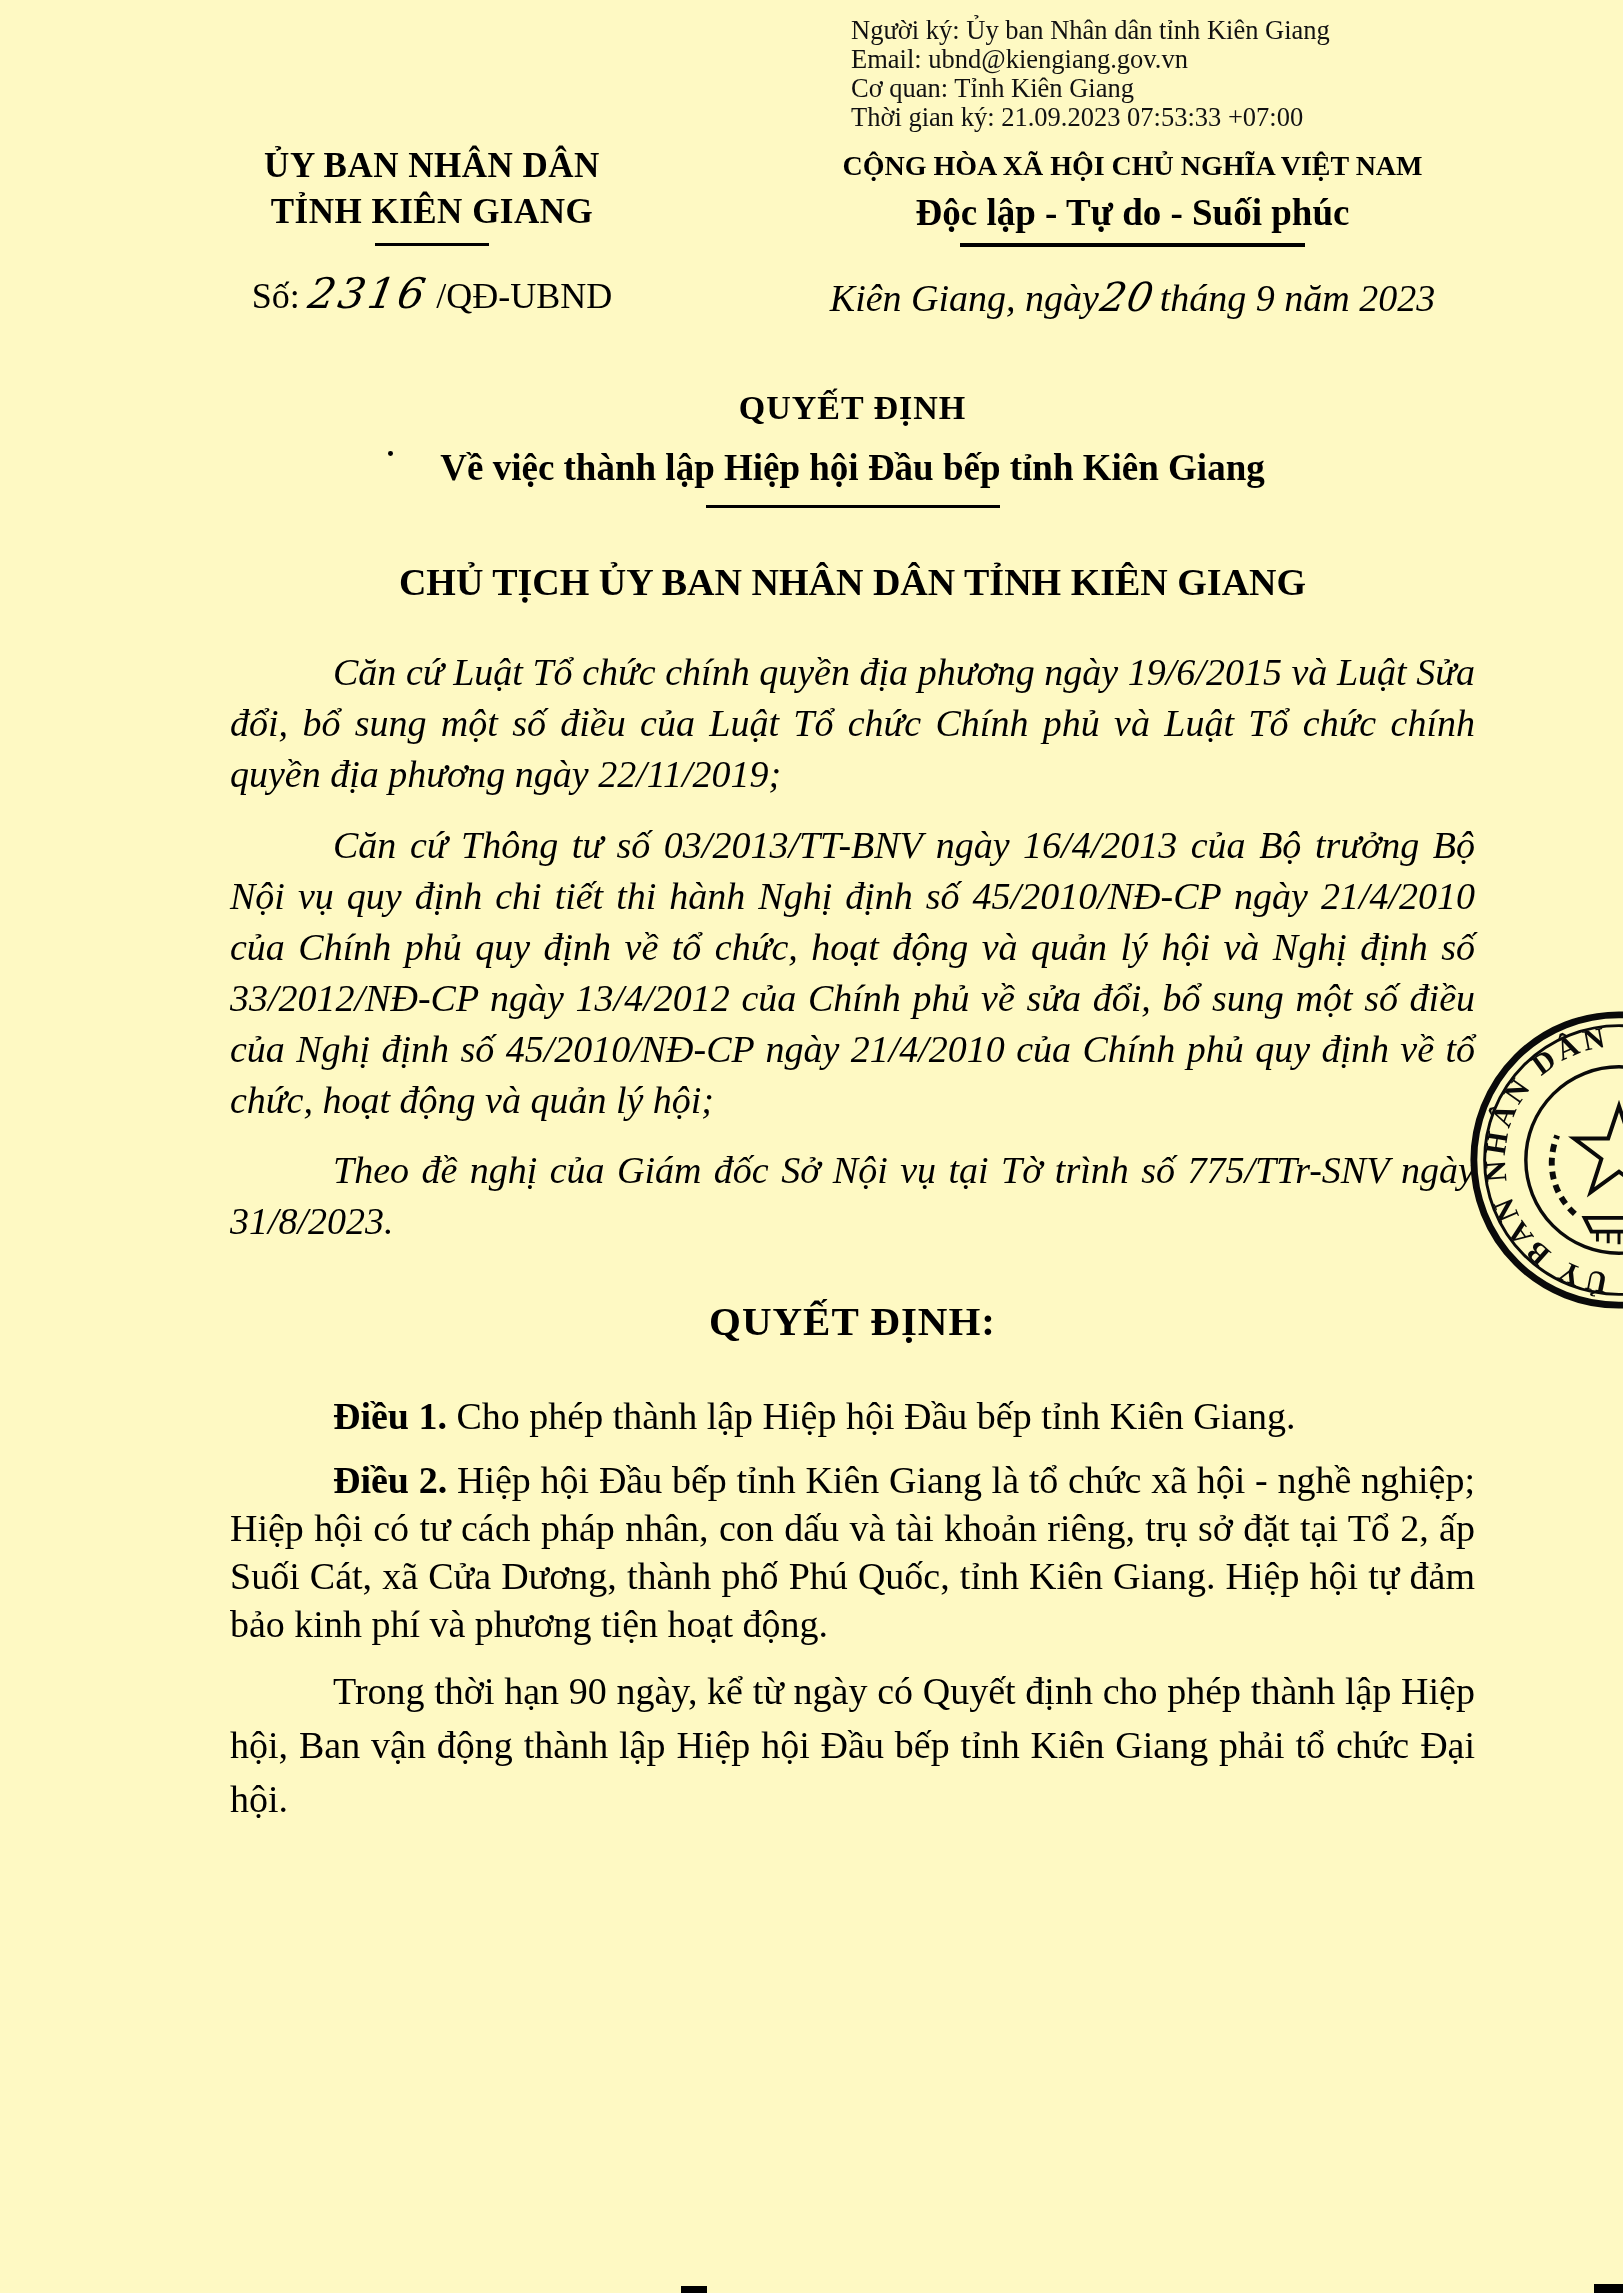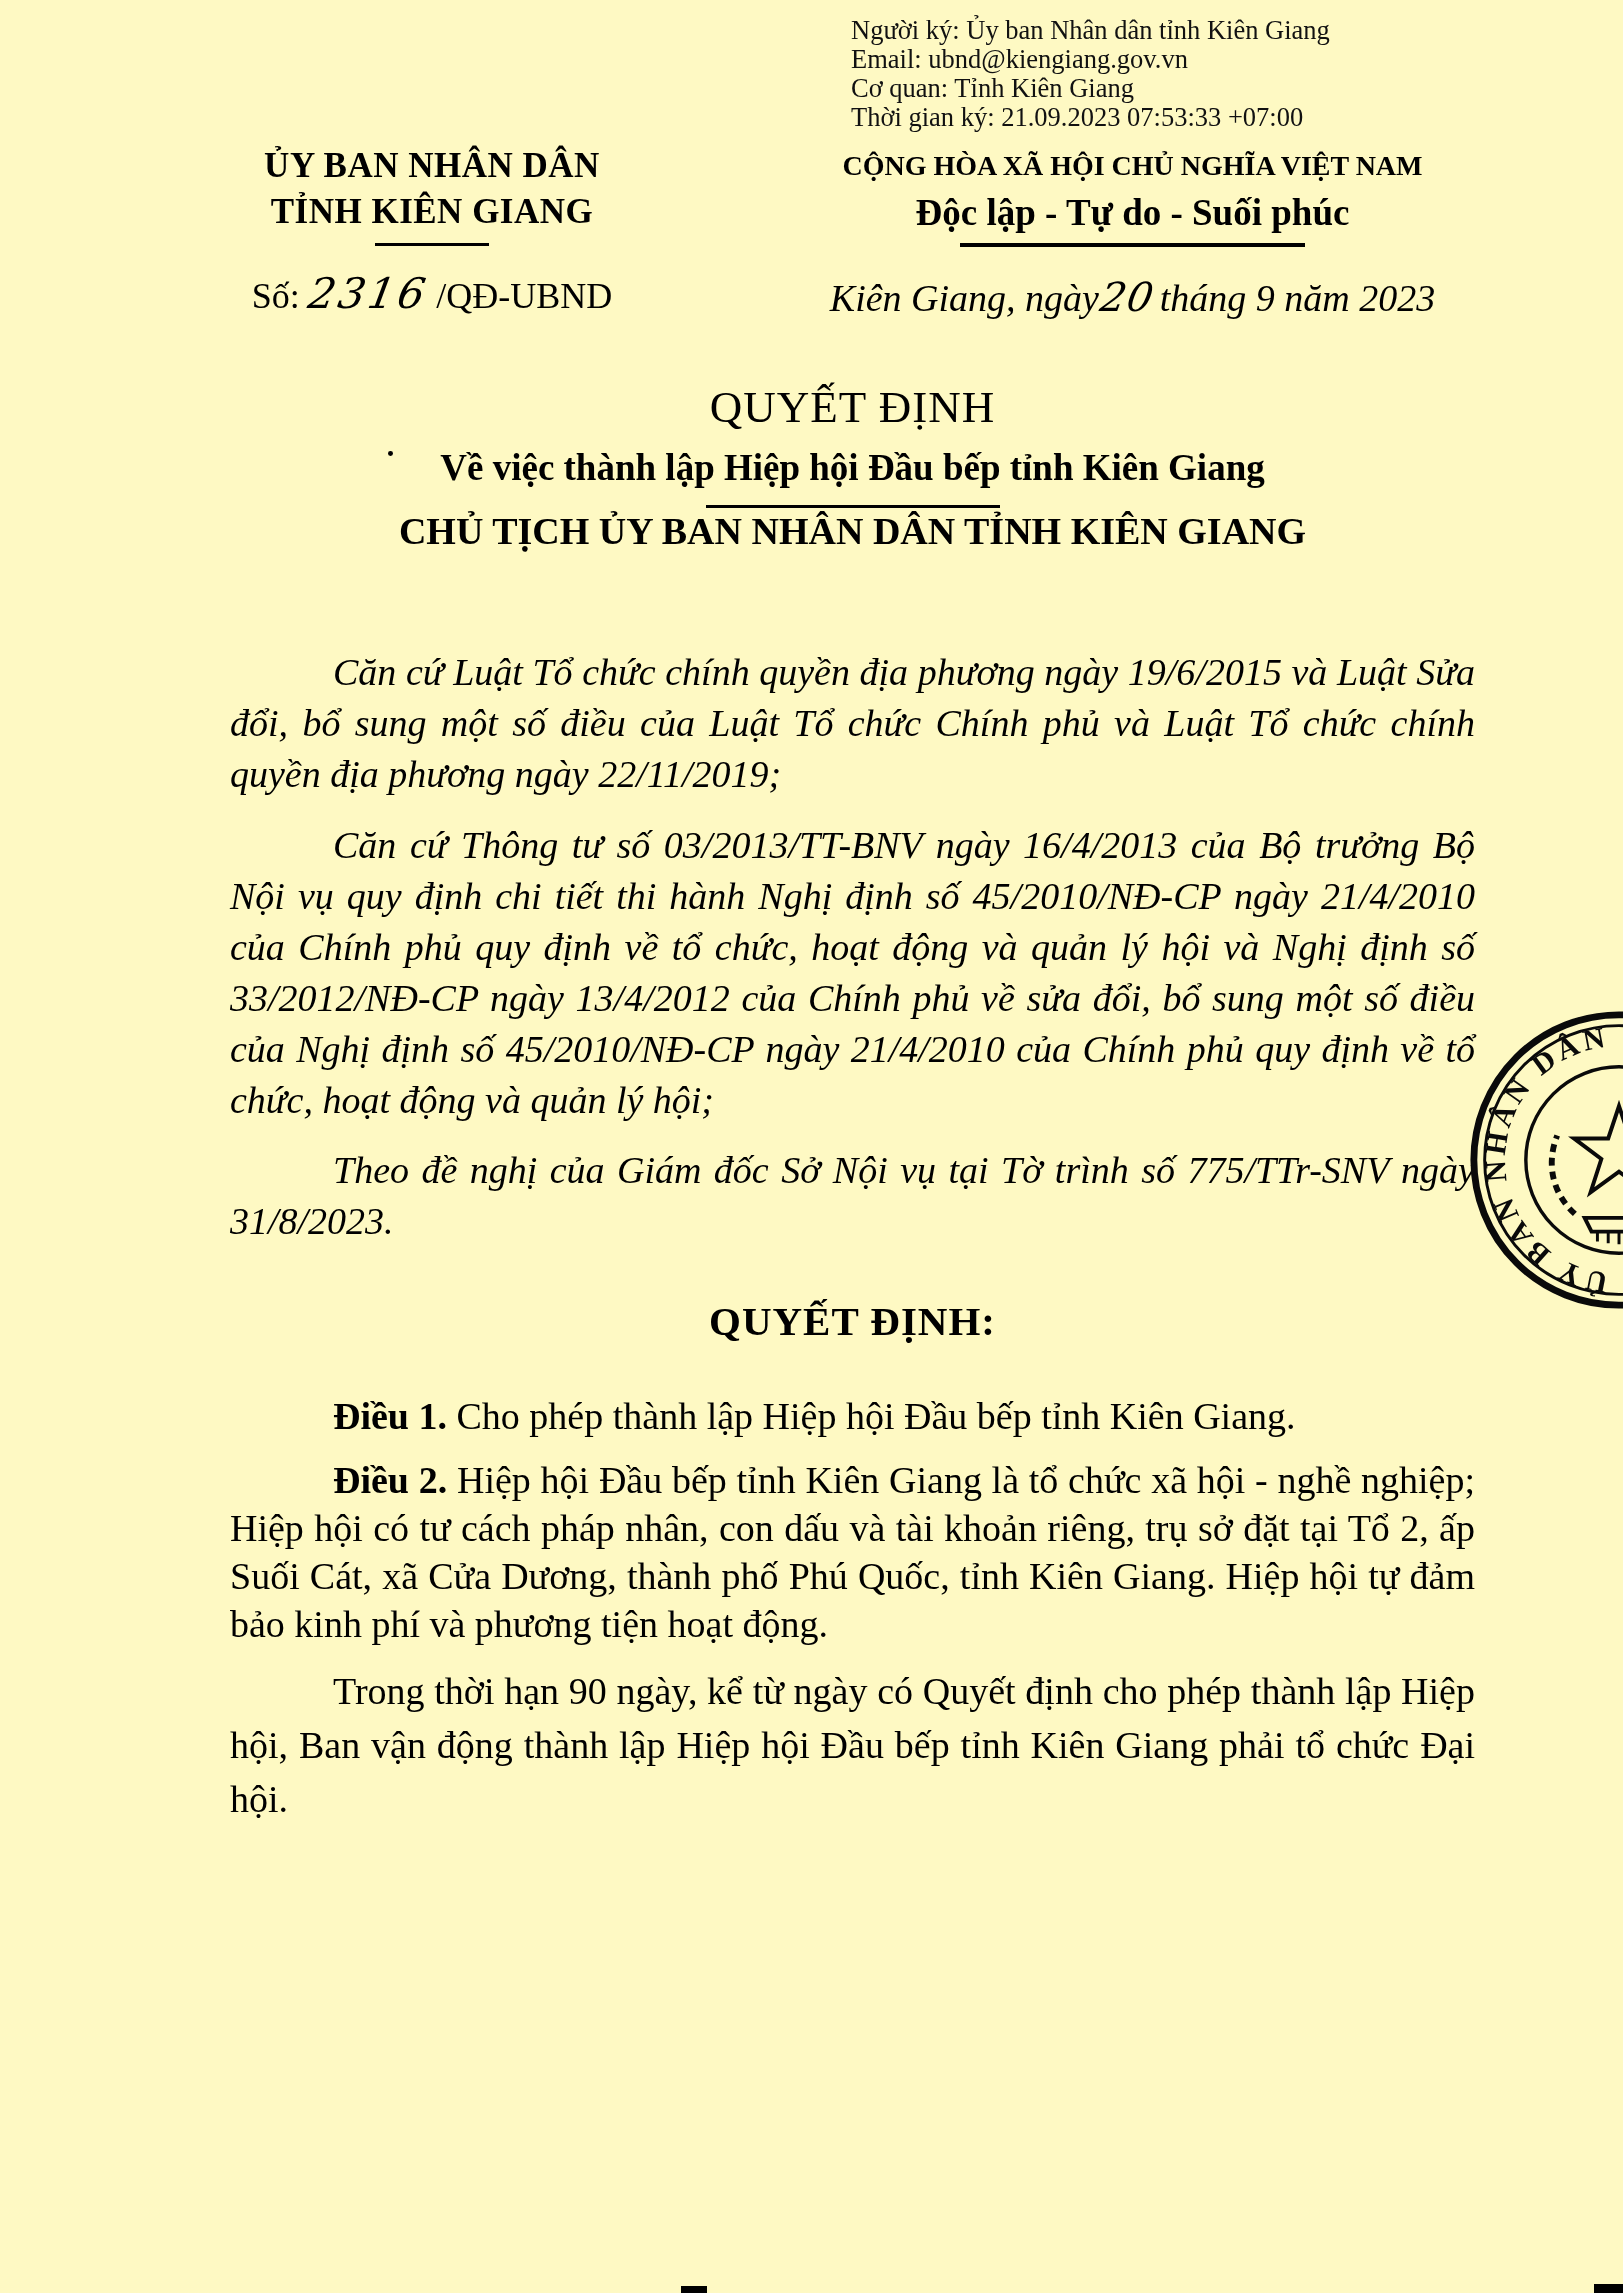--- a/index.html
+++ b/index.html
@@ -38,24 +38,24 @@
     margin-top:27.4px;font-weight:normal;font-style:italic;font-size:38px;white-space:nowrap;
   }
   .hw{
     font-family:"DejaVu Serif",serif;font-style:italic;
     display:inline-block;transform:skewX(-10deg);
     font-size:42px;letter-spacing:2.9px;font-weight:normal;
   }
   .hw.day{font-size:40px;letter-spacing:1px;margin:0 5.9px 0 2px;}
   
   .title-block{position:absolute;left:230px;top:382px;width:1245px;text-align:center;}
-  .title-kind{font-size:45px;font-weight:normal;letter-spacing:1px;line-height:51px;}
+  .title-kind{font-size:34px;font-weight:bold;letter-spacing:1px;line-height:51px;}
   .title-subject{font-size:37px;font-weight:bold;line-height:49px;margin-top:9.8px;}
   .rule.title-rule{width:294px;height:2.9px;margin-top:13.7px;}
-  .title-authority{font-size:38px;font-weight:bold;line-height:47px;}
+  .title-authority{font-size:38px;font-weight:bold;line-height:47px;margin-top:51px;}
   
   .body-block{position:absolute;left:230px;top:647px;width:1245px;}
   p{margin:0;}
   .preamble{
     font-style:italic;font-size:38px;line-height:51px;
     text-align:justify;text-indent:103px;margin-bottom:19.6px;
   }
   .decide-heading{
     text-align:center;font-weight:bold;font-size:41px;line-height:51px;
     margin:49px 0 45px 0;letter-spacing:1px;

